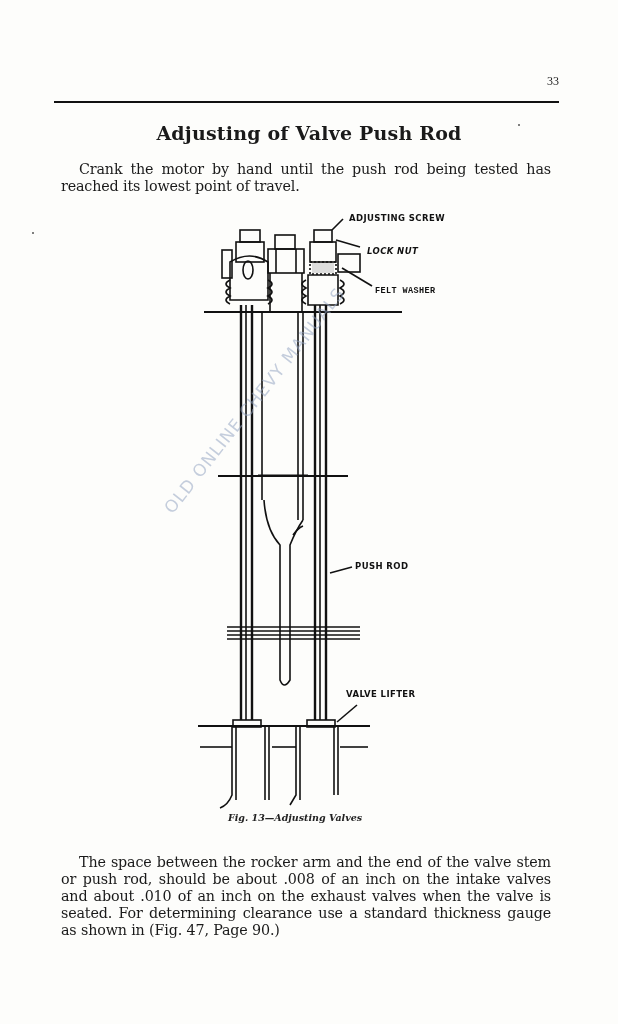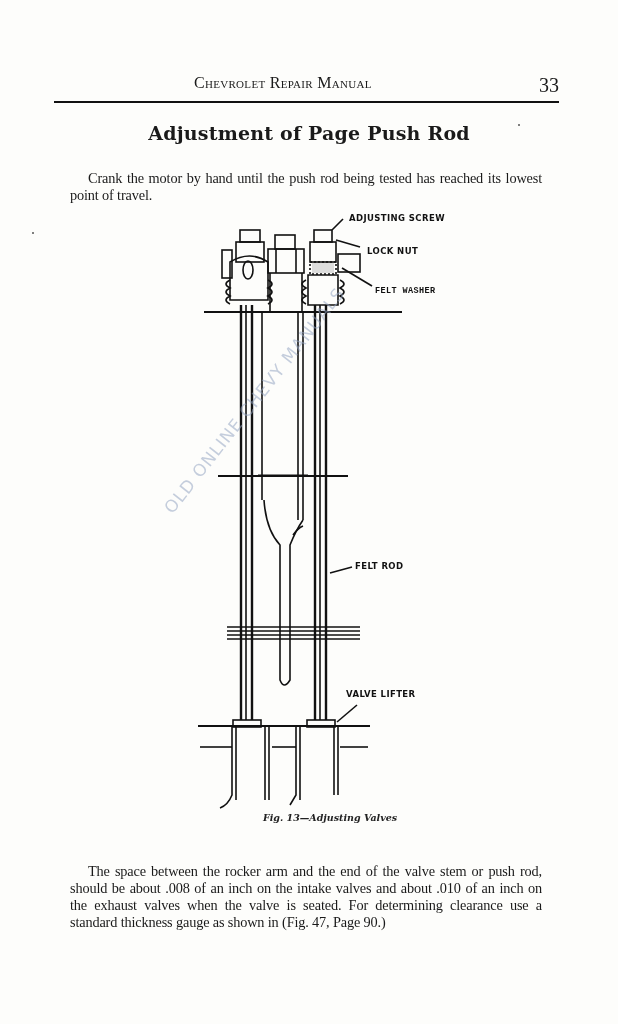--- a/index.html
+++ b/index.html
@@ -8,66 +8,65 @@
       font-family: "DejaVu Serif", "Liberation Serif", serif; color: #1a1a1a;
     }
     .running-head {
       position: absolute; left: 54px; top: 74px; width: 505px; height: 22px;
     }
     .running-title {
       position: absolute; left: 140px; top: 0; font-size: 14px; letter-spacing: 0.3px;
       font-variant: small-caps; font-family: "Liberation Serif", serif; font-size: 16px;
     }
     .page-number {
-      position: absolute; right: 0; top: 0; font-size: 20px; font-family: "Liberation Serif", serif;
+      position: absolute; right: 0; top: 0; font-size: 12px; font-family: "Liberation Serif", serif;
     }
     .header-rule {
       position: absolute; left: 54px; top: 101px; width: 505px; height: 2px; background: #111;
     }
     .section-title {
       position: absolute; left: 0; width: 618px; top: 122px; text-align: center;
       font-family: "DejaVu Serif", serif; font-weight: bold; font-size: 19px; letter-spacing: 0.2px;
     }
     .para {
       position: absolute; left: 53px; width: 506px;
       font-family: "DejaVu Serif", serif; font-size: 14px; line-height: 17px;
       text-align: justify; letter-spacing: -0.15px;
     }
-    .para p { margin: 17px; text-indent: 18px; font-family: Liberation Serif, serif; }
+    .para p { margin: 8px; text-indent: 18px; }
     .para1 { top: 153px; font-size: 14.3px; }
     .para2 { top: 846px; font-size: 14.3px; }
     .figure {
       position: absolute; left: 0; top: 200px; width: 618px; height: 640px; padding-left: 44px;
     }
     .figure svg { position: absolute; left: 0; top: 0; }
     .fig-label {
       position: absolute; font-family: "DejaVu Sans", sans-serif; font-weight: bold;
       font-size: 8.5px; letter-spacing: 0.4px; color: #111;
     }
     .fig-caption {
       position: absolute; left: 228px; top: 612px; font-family: "DejaVu Serif", serif;
-      font-style: italic; font-weight: bold; font-size: 9.5px; color: #222; margin-left: 35px;
+      font-style: italic; font-weight: bold; font-size: 9.5px; color: #222;
     }
     .watermark {
       position: absolute; left: 160px; top: 505px; transform: rotate(-52deg);
       transform-origin: left top; font-family: "DejaVu Sans", sans-serif;
       font-size: 17px; color: rgba(150,165,195,0.55); letter-spacing: 1px; white-space: nowrap;
     }
     .stray-dot { position: absolute; width: 2px; height: 2px; background: #555; border-radius: 1px; }
   </style>
 </head>
 <body>
 
 <div class="running-head">
-  <span class="running-title">Chevrolet Repair Manual</span>
   <span class="page-number">33</span>
 </div>
 <div class="header-rule"></div>
 
-<div class="section-title">Adjustment of Page Push Rod</div>
+<div class="section-title">Adjusting of Valve Push Rod</div>
 
 <div class="para para1">
   <p>Crank the motor by hand until the push rod being tested has reached its lowest point of travel.</p>
 </div>
 
 <div class="figure">
   <svg width="618" height="640" viewBox="0 200 618 640">
     <g stroke="#111" fill="none" stroke-width="1.6">
 
       <line x1="204" y1="312" x2="402" y2="312" stroke-width="2"></line>
@@ -135,23 +134,23 @@
 
       <line x1="343" y1="219" x2="332" y2="230"></line>
       <line x1="360" y1="247" x2="336" y2="240"></line>
       <line x1="372" y1="286" x2="342" y2="268"></line>
       <line x1="352" y1="567" x2="330" y2="573"></line>
       <line x1="357" y1="705" x2="337" y2="722"></line>
     </g>
     <rect x="312" y="263" width="22" height="10" fill="#c8c8c8" opacity="0.6"></rect>
   </svg>
   <span class="fig-label" style="left:349px; top:13px;">ADJUSTING SCREW</span>
-  <span class="fig-label" style="left:367px; top:46px;">LOCK NUT</span>
+  <span class="fig-label" style="left:367px; top:46px;font-style:italic;">LOCK NUT</span>
   <span class="fig-label" style="left:375px; top:86px;font-family:Liberation Mono, monospace;">FELT WASHER</span>
-  <span class="fig-label" style="left:355px; top:361px;">FELT ROD</span>
+  <span class="fig-label" style="left:355px; top:361px;">PUSH ROD</span>
   <span class="fig-label" style="left:346px; top:489px;text-align:center;">VALVE LIFTER</span>
   <span class="fig-caption">Fig. 13—Adjusting Valves</span>
 </div>
 
 <div class="watermark">OLD ONLINE CHEVY MANUALS</div>
 
 <div class="para para2">
   <p>The space between the rocker arm and the end of the valve stem or push rod, should be about .008 of an inch on the intake valves and about .010 of an inch on the exhaust valves when the valve is seated. For determining clearance use a standard thickness gauge as shown in (Fig. 47, Page 90.)</p>
 </div>
 

